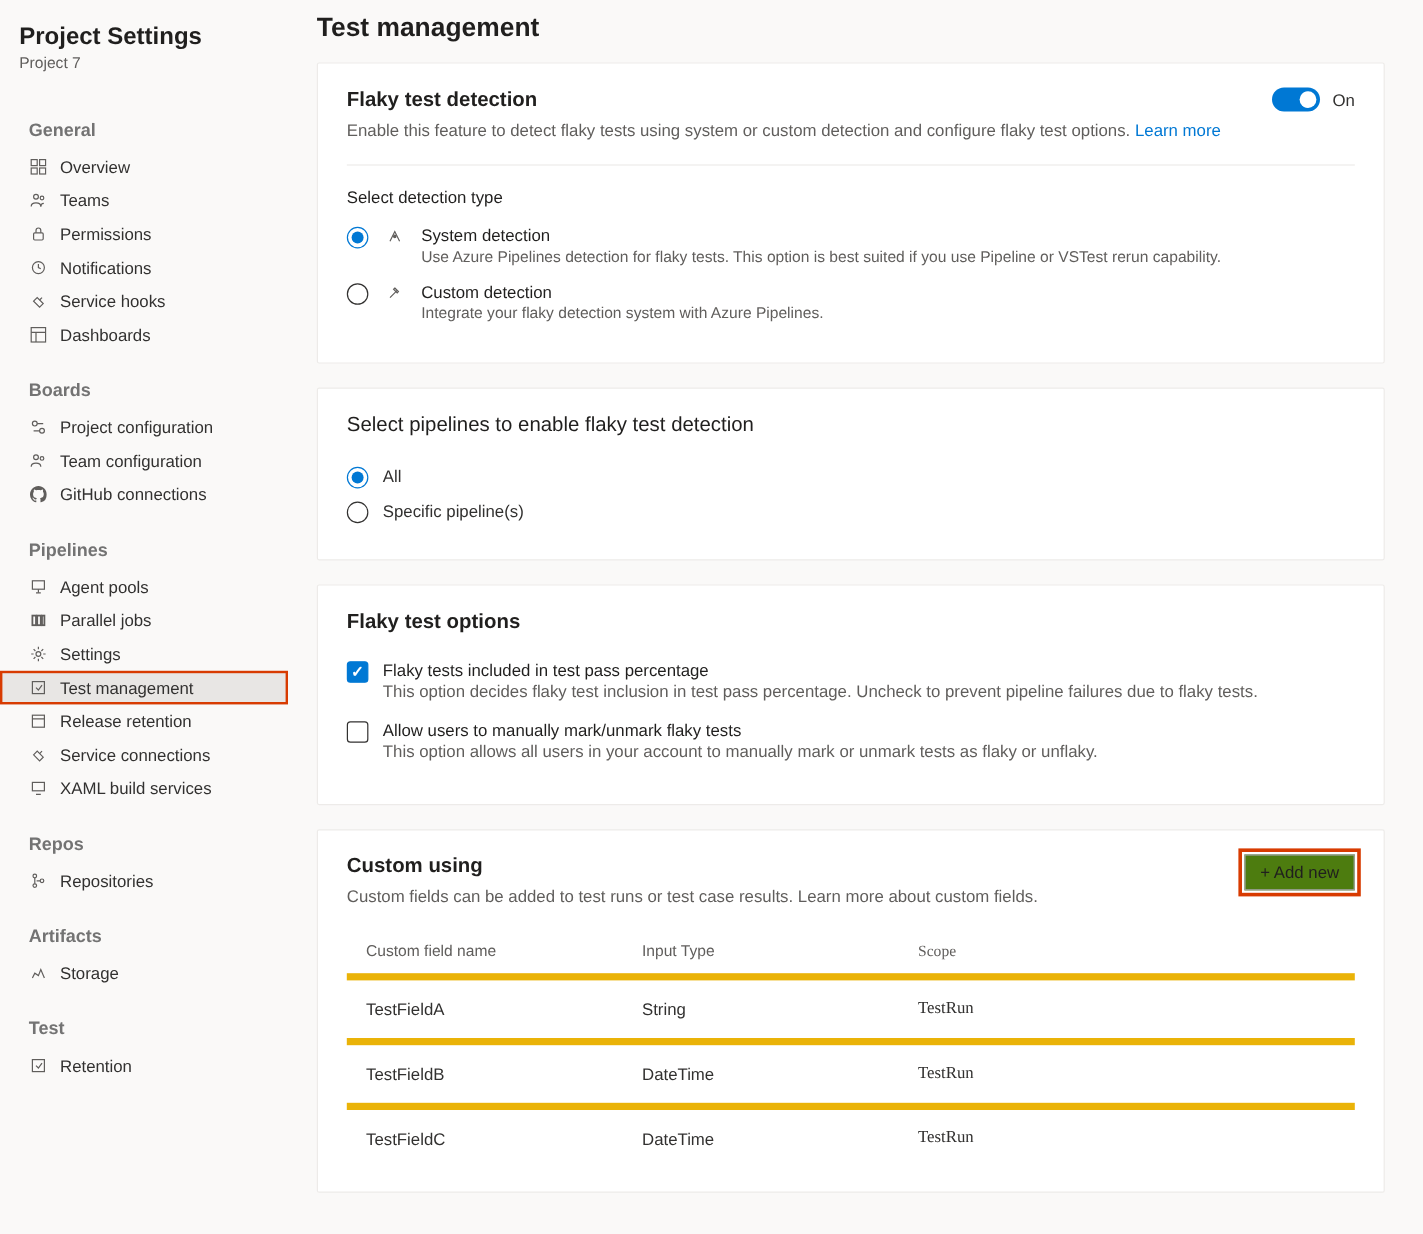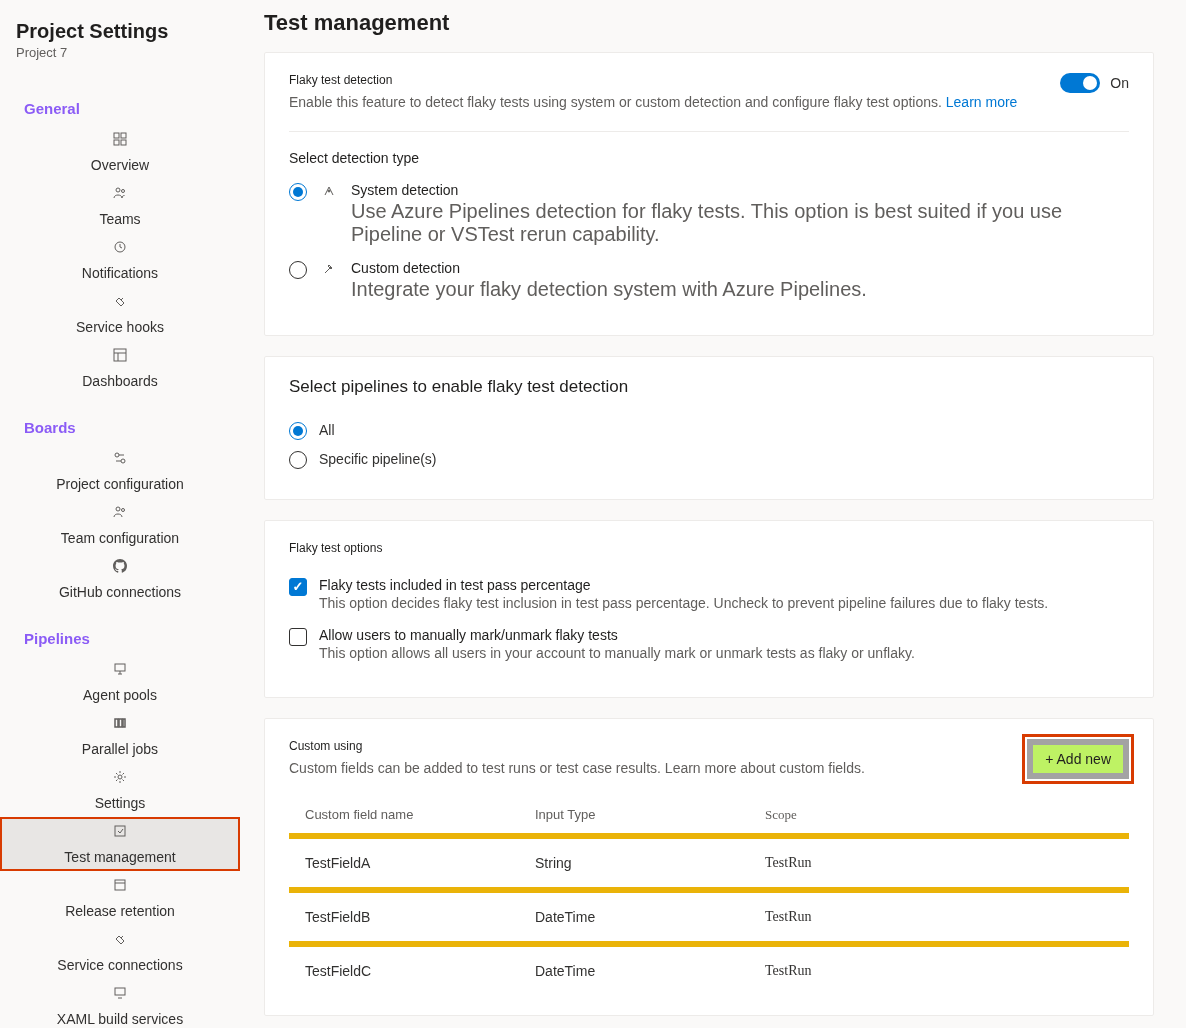--- a/index.html
+++ b/index.html
@@ -4,63 +4,63 @@
 <style>
 * { box-sizing: border-box; margin: 0; padding: 0; }
 body { font-family: "Segoe UI", -apple-system, sans-serif; font-size: 14px; color: #323130; background: #faf9f8; display: flex; width: 1186px; height: 1028px; }
 
 .sidebar { width: 240px; background: #faf9f8; padding: 16px 0 16px 0; flex-shrink: 0; }
 .sidebar-header { padding: 4px 16px 16px 16px; }
 .sidebar-title { font-size: 20px; font-weight: 600; color: #201f1e; }
 .sidebar-subtitle { font-size: 13px; color: #605e5c; margin-top: 2px; }
 
 .nav-section { margin-top: 16px; }
-.nav-section-title { font-size: 15px; font-weight: 600; color: #8b5cf6; padding: 8px 24px; }
-.nav-item { display: flex; align-items: center; padding: 6px 24px; gap: 10px; cursor: pointer; color: #323130; flex-direction: column; }
+.nav-section-title { font-size: 15px; font-weight: 600; color: #737373; padding: 8px 24px; }
+.nav-item { display: flex; align-items: center; padding: 6px 24px; gap: 10px; cursor: pointer; color: #323130; }
 .nav-item.active { background: #e8e6e4; outline: 2px solid #d83b01; outline-offset: -2px; }
 .nav-icon { width: 16px; height: 16px; display: inline-flex; align-items: center; justify-content: center; flex-shrink: 0; color: #605e5c; }
 .nav-label { font-size: 14px; }
 
 .main { flex: 1; padding: 10px 0 30px 24px; overflow-y: auto; }
 .page-title { font-size: 22px; font-weight: 600; color: #201f1e; margin-bottom: 16px; }
 
 .card { background: #fff; border: 1px solid #edebe9; border-radius: 2px; padding: 20px 24px; margin-bottom: 20px; width: 890px; }
 .card-header { display: flex; justify-content: space-between; align-items: flex-start; }
-.card-title { font-size: 12px; font-weight: 400; color: #201f1e; margin-bottom: 6px; }
+.card-title { font-size: 17px; font-weight: 700; color: #201f1e; margin-bottom: 6px; }
 .card-desc { font-size: 14px; color: #605e5c; line-height: 1.4; }
 .card-desc a { color: #0078d4; text-decoration: none; }
 .card-divider { border: none; border-top: 1px solid #edebe9; margin: 18px 0; }
 
 .toggle-wrap { display: flex; align-items: center; gap: 10px; }
 .toggle { position: relative; width: 40px; height: 20px; background: #0078d4; border-radius: 10px; cursor: pointer; }
 .toggle-knob { position: absolute; right: 3px; top: 3px; width: 14px; height: 14px; background: #fff; border-radius: 50%; }
 .toggle-label { font-size: 14px; }
 
 .subhead { font-size: 14px; font-weight: 400; color: #201f1e; margin-bottom: 16px; }
 
 .radio-row { display: flex; align-items: flex-start; gap: 14px; margin-bottom: 14px; }
 .radio { width: 18px; height: 18px; border: 1px solid #323130; border-radius: 50%; display: inline-flex; align-items: center; justify-content: center; flex-shrink: 0; margin-top: 1px; cursor: pointer; }
 .radio.checked { border-color: #0078d4; }
 .radio.checked::after { content: ""; width: 10px; height: 10px; background: #0078d4; border-radius: 50%; }
 .radio-icon { width: 16px; height: 16px; display: inline-flex; align-items: center; justify-content: center; color: #605e5c; flex-shrink: 0; margin-top: 1px; }
 .radio-content { flex: 1; }
 .radio-title { font-size: 14px; color: #201f1e; }
-.radio-desc { font-size: 20px; color: #605e5c; margin-top: 2px; }
+.radio-desc { font-size: 13px; color: #605e5c; margin-top: 2px; }
 
 .radio-simple { display: flex; align-items: center; gap: 12px; margin-bottom: 10px; }
 
 .check-row { display: flex; align-items: flex-start; gap: 12px; margin-bottom: 16px; }
 .checkbox { width: 18px; height: 18px; border: 1px solid #323130; border-radius: 3px; display: inline-flex; align-items: center; justify-content: center; flex-shrink: 0; margin-top: 1px; cursor: pointer; background: #fff; }
 .checkbox.checked { background: #0078d4; border-color: #0078d4; }
 .checkbox.checked::after { content: "✓"; color: #fff; font-size: 13px; font-weight: bold; line-height: 1; }
 .check-content { flex: 1; }
 .check-title { font-size: 14px; color: #201f1e; }
 .check-desc { font-size: 14px; color: #605e5c; margin-top: 2px; }
 
-.addnew-btn { border: 6px solid #a3a3a3; background: #bef264; padding: 6px 12px; font-size: 14px; cursor: pointer; color: #201f1e; outline: 3px solid #d83b01; outline-offset: 2px; text-align: center; }
+.addnew-btn { border: 1px solid #a3a3a3; background: #4d7c0f; padding: 6px 12px; font-size: 14px; cursor: pointer; color: #201f1e; outline: 3px solid #d83b01; outline-offset: 2px; text-align: center; }
 
 .table { width: 100%; margin-top: 18px; }
 .table-header { display: flex; padding: 10px 16px; color: #605e5c; font-size: 13px; }
 .table-row { display: flex; padding: 16px 16px; border-top: 6px solid #eab308; font-size: 14px; align-items: flex-end; }
 .col-name { flex: 0 0 230px; }
 .col-type { flex: 0 0 230px; }
 .col-scope { flex: 1; font-family: Liberation Serif, serif; }
 </style>
 </head>
 <body>
@@ -91,20 +91,29 @@
             <circle cx="10" cy="5" r="1.5"></circle>
             <path d="M1 12c0-2 2-3 4-3s4 1 4 3"></path>
             <path d="M9 12c0-1.5 1-2.5 2.5-2.5"></path>
           </svg>
         </span>
         <span class="nav-label">Teams</span>
       </div>
     <div class="nav-item">
         <span class="nav-icon">
           <svg width="14" height="14" viewBox="0 0 14 14" fill="none" stroke="currentColor" stroke-width="1">
+            <rect x="3" y="6" width="8" height="6" rx="1"></rect>
+            <path d="M5 6V4a2 2 0 0 1 4 0v2"></path>
+          </svg>
+        </span>
+        <span class="nav-label">Permissions</span>
+      </div>
+    <div class="nav-item">
+        <span class="nav-icon">
+          <svg width="14" height="14" viewBox="0 0 14 14" fill="none" stroke="currentColor" stroke-width="1">
             <circle cx="7" cy="7" r="5"></circle>
             <path d="M7 4v3l2 1"></path>
           </svg>
         </span>
         <span class="nav-label">Notifications</span>
       </div>
     <div class="nav-item">
         <span class="nav-icon">
           <svg width="14" height="14" viewBox="0 0 14 14" fill="none" stroke="currentColor" stroke-width="1">
             <path d="M3 7l3-3 5 5-3 3z"></path>

